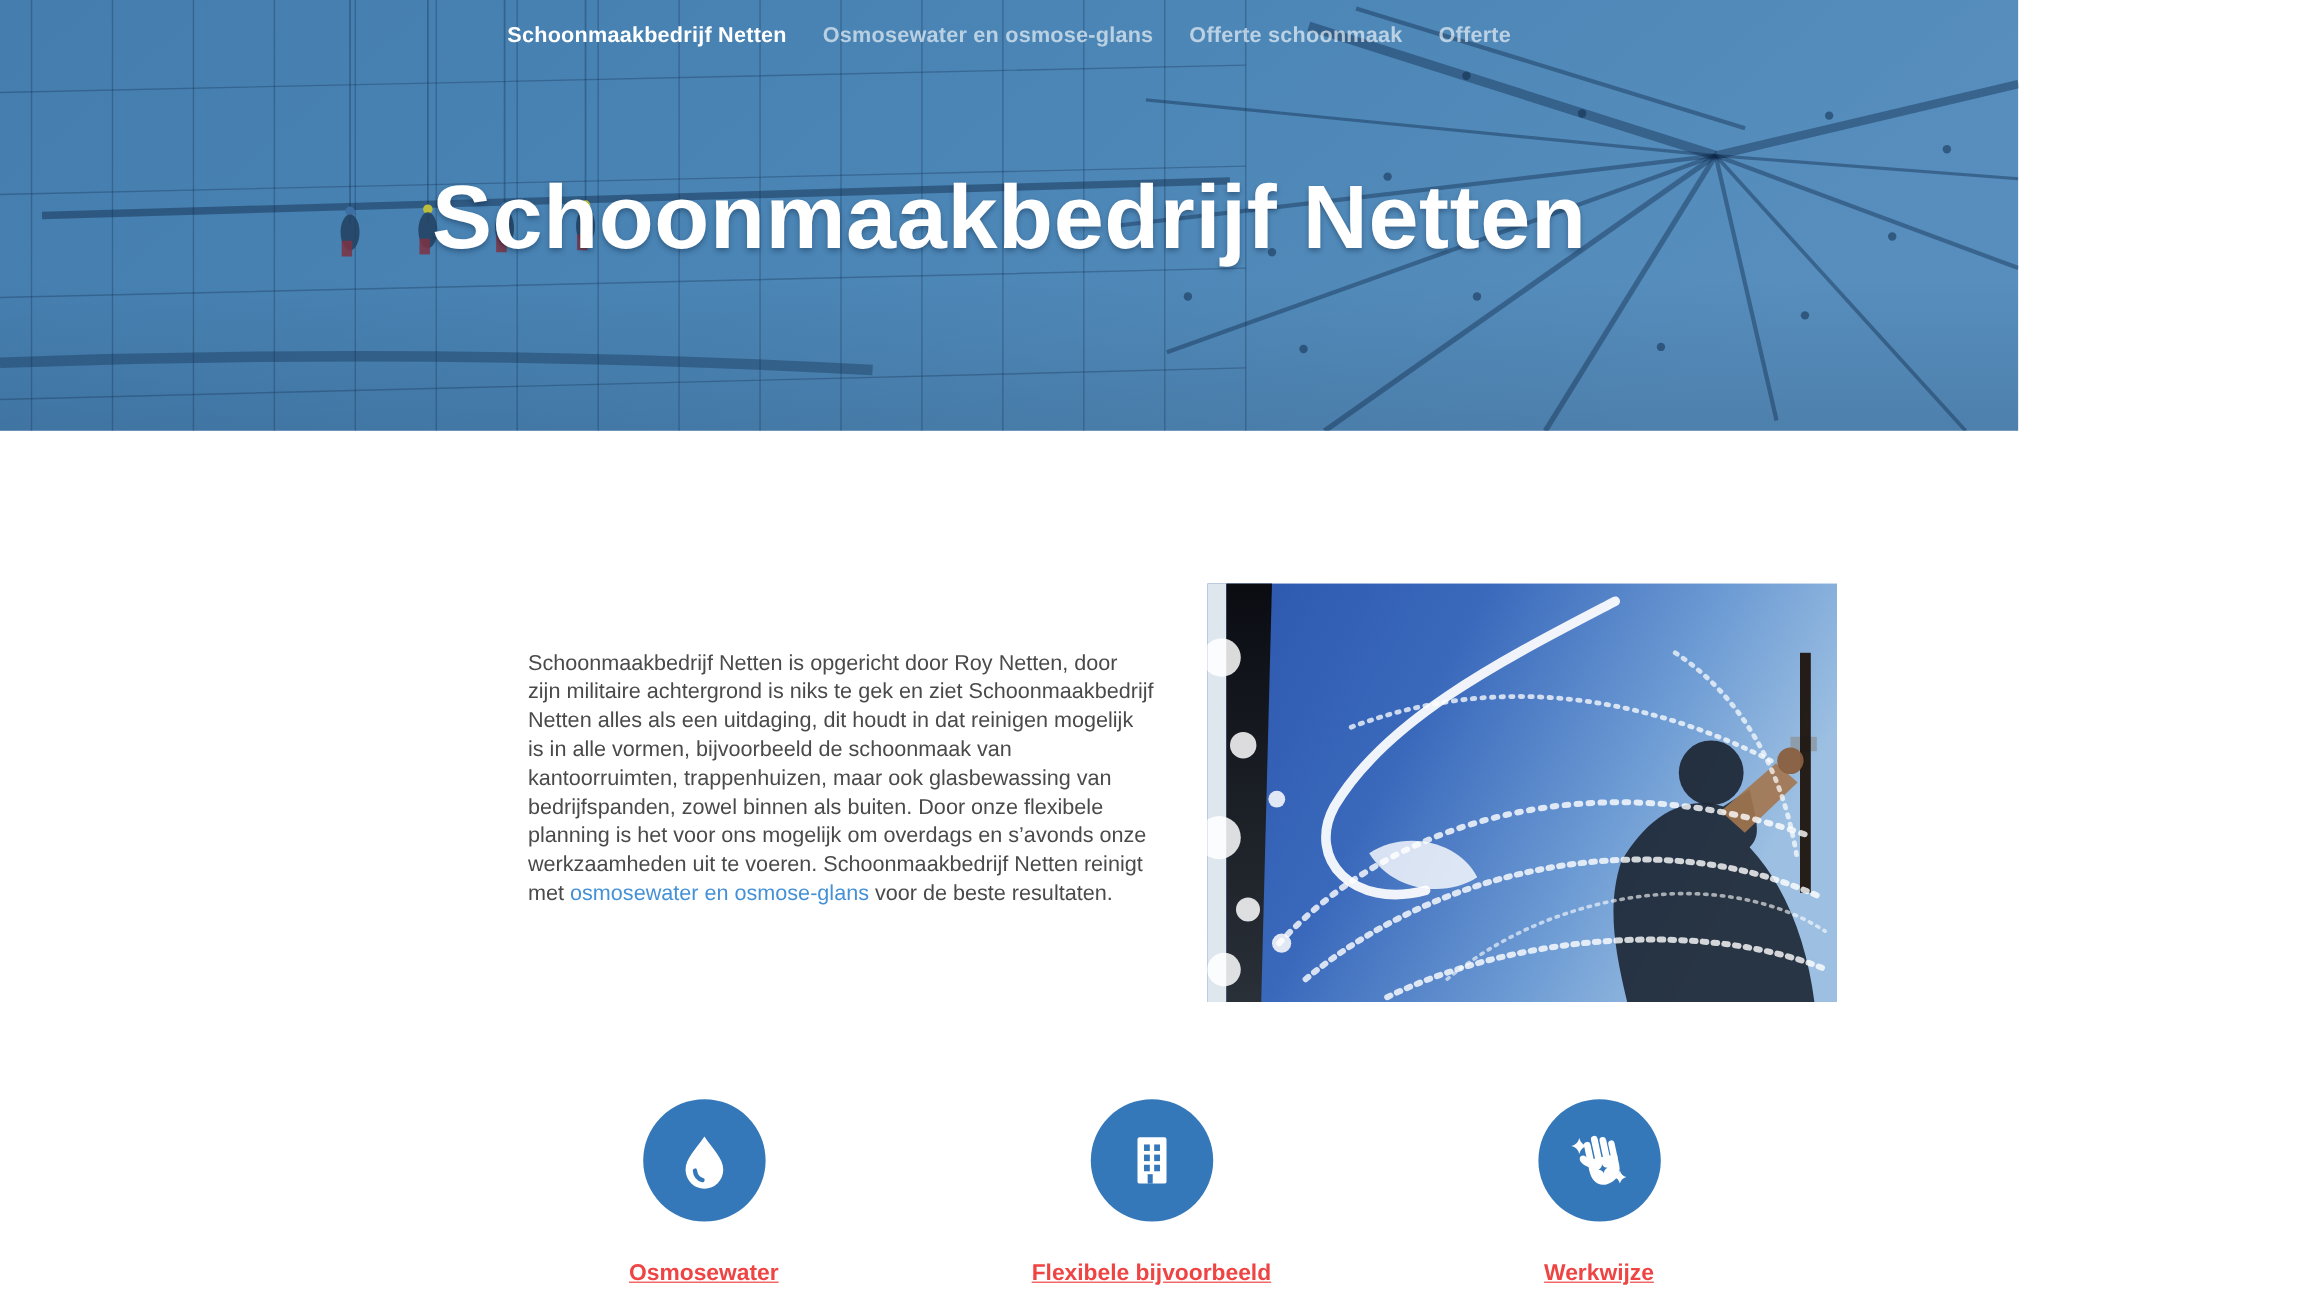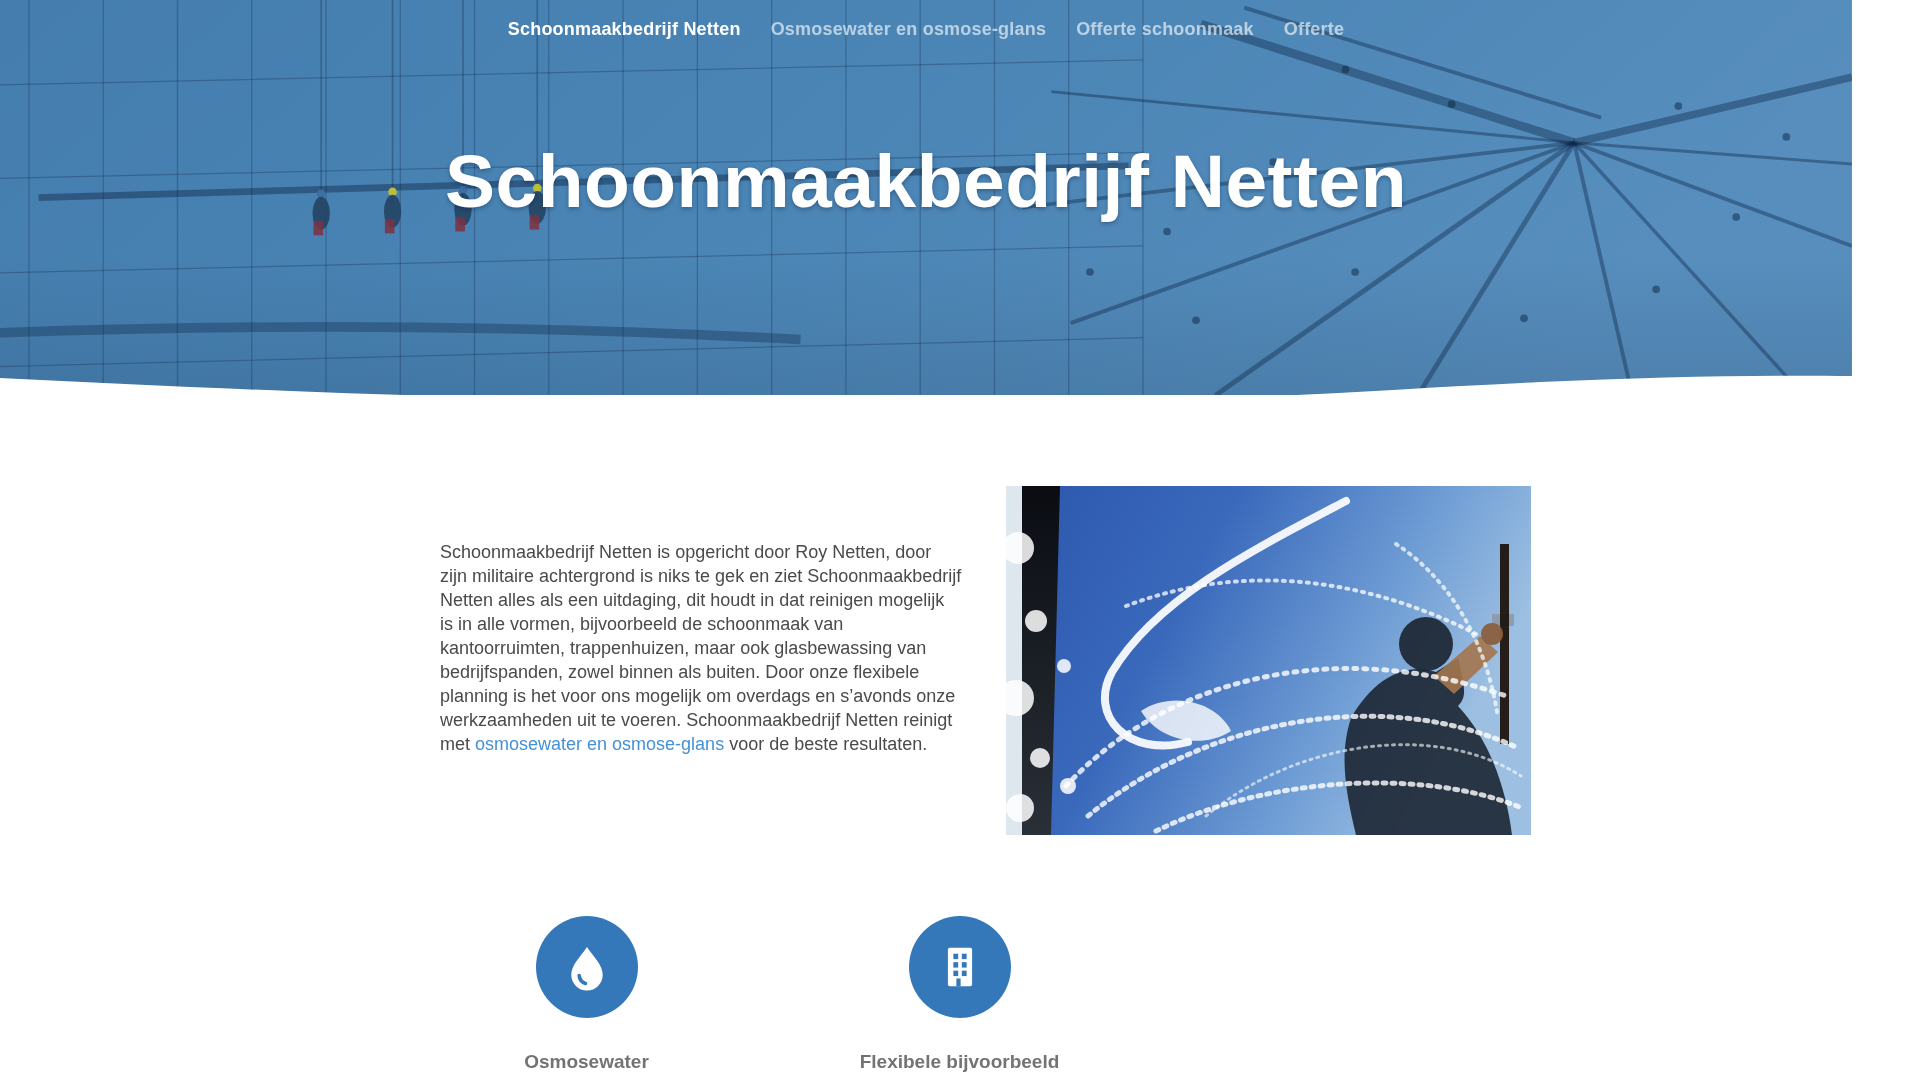--- a/index.html
+++ b/index.html
@@ -1,20 +1,20 @@
 <!DOCTYPE html>
 <html><head>
 <meta charset="utf-8">
 <style>
   * { margin:0; padding:0; box-sizing:border-box; }
   html,body { width:1920px; height:1080px; overflow:hidden; background:#fff;
     font-family:"Liberation Sans","DejaVu Sans",sans-serif; }
 
   
-  .hero { position:relative; width:1852px; height:410px; overflow:hidden; }
+  .hero { position:relative; width:1682px; height:410px; overflow:hidden; }
   .hero-art { position:absolute; inset:0; display:block; }
   .wave { position:absolute; left:0; bottom:-2px; width:1920px; height:412px; pointer-events:none; }
 
   .nav { position:absolute; top:0; left:0; width:100%; height:58px;
     display:flex; align-items:center; justify-content:center; gap:30px; z-index:5; }
   .nav a { text-decoration:none; font-size:18px; font-weight:600;
     color:rgba(255,255,255,0.62); letter-spacing:.2px; cursor:pointer; }
   .nav a.active { color:#ffffff; }
 
   .hero-title { position:absolute; top:138px; left:0; width:100%; text-align:center;
@@ -30,21 +30,21 @@
     overflow:hidden; }
   .about-image svg { display:block; }
 
   
   .features { position:absolute; left:400px; top:916px; width:1120px;
     display:flex; }
   .feature { width:373px; display:flex; flex-direction:column; align-items:center;
     text-align:center; }
   .feature-circle { width:102px; height:102px; border-radius:50%;
     display:flex; align-items:center; justify-content:center; flex:0 0 auto; }
-  .feature-title { margin-top:33px; font-size:19px; font-weight:700; color:#737373; }
+  .feature-title { margin-top:33px; font-size:19px; font-weight:700; color:#ef4444;text-decoration:underline; }
 </style>
 </head>
 <body>
 
 <header class="hero">
 
   <svg class="hero-art" viewBox="0 0 1920 410" preserveAspectRatio="none" aria-hidden="true">
     <defs>
       <linearGradient id="heroGrad" x1="0" y1="0" x2="1" y2="0.25">
         <stop offset="0" stop-color="#447dae"></stop>
@@ -209,14 +209,35 @@
           <rect x="18.5" y="27" width="4" height="4.5"></rect>
             <rect x="25.5" y="27" width="4" height="4.5"></rect>
           <rect x="21" y="33.5" width="3.5" height="6.5"></rect>
         </g>
       </svg>
     </div>
     <h3 class="feature-title">Flexibele bijvoorbeeld</h3>
 
   </div>
 
+  <div class="feature">
+    <div class="feature-circle" style="background:#3578b9">
+      <svg viewBox="0 0 48 48" width="58" height="58" aria-hidden="true">
+        <g transform="rotate(-12 25 26)">
+          <g fill="#fff">
+            <rect x="16" y="9.5" width="4.6" height="16" rx="2.3"></rect>
+            <rect x="21.6" y="6.5" width="4.6" height="19" rx="2.3"></rect>
+            <rect x="27.2" y="8.5" width="4.6" height="17" rx="2.3"></rect>
+            <rect x="32.6" y="12" width="4.4" height="14" rx="2.2"></rect>
+            <path d="M16,22 L37,22 L37,30 C37,36.5 31.8,41 25.6,41 C19.2,41 16,36 16,29 Z"></path>
+            <path d="M16.5,27 C11.5,24.5 9.8,20 12.3,18.4 C14.4,17.1 16.3,19.4 17,21.6 Z"></path>
+          </g>
+          <path d="M25.5,26.8 Q26.1,29.4 28.7,30 Q26.1,30.6 25.5,33.2 Q24.9,30.6 22.3,30 Q24.9,29.4 25.5,26.8 Z" fill="#3578b9"></path>
+        </g>
+        <path d="M10,8.5 Q11,13 15.5,14 Q11,15 10,19.5 Q9,15 4.5,14 Q9,13 10,8.5 Z" fill="#fff"></path>
+        <path d="M38,31 Q38.9,34.6 42.5,35.5 Q38.9,36.4 38,40 Q37.1,36.4 33.5,35.5 Q37.1,34.6 38,31 Z" fill="#fff"></path>
+      </svg>
+    </div>
+    <h3 class="feature-title">Werkwijze</h3>
+
+  </div>
 
 </section>
 
 </body></html>

